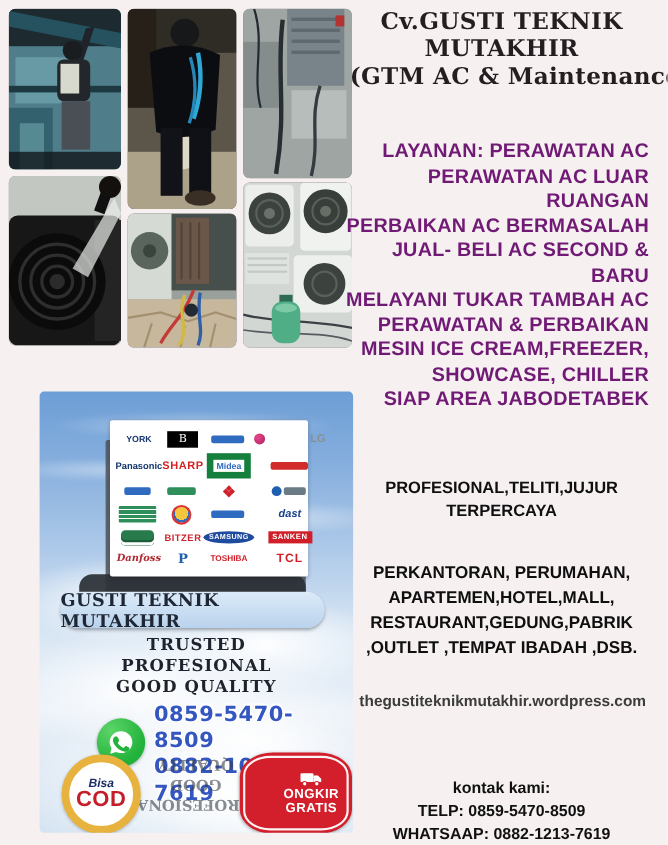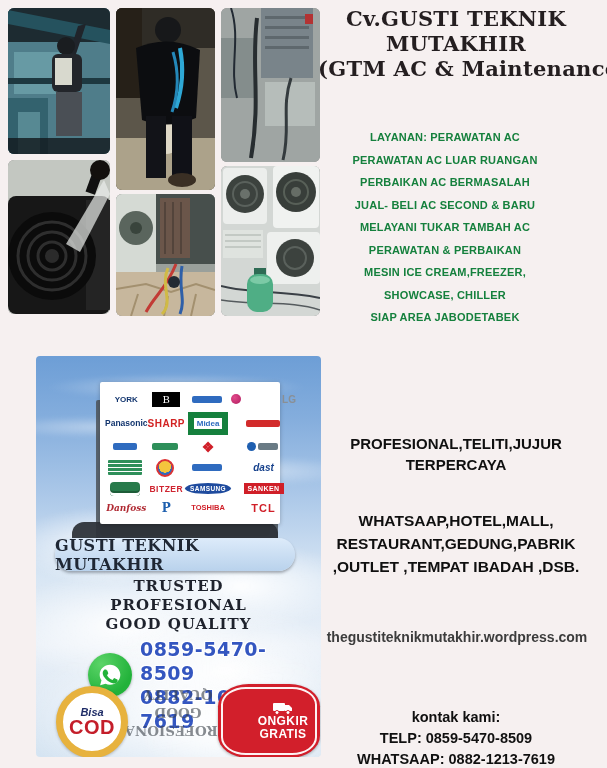--- a/index.html
+++ b/index.html
@@ -13,22 +13,22 @@
   #p2{left:116px;top:8px;width:99px;height:182px;}
   #p3{left:221px;top:8px;width:99px;height:154px;}
   #p4{left:8px;top:160px;width:102px;height:154px;}
   #p5{left:116px;top:194px;width:99px;height:122px;}
   #p6{left:221px;top:166px;width:99px;height:150px;}
 
   
   .title{position:absolute;left:318px;top:6px;width:276px;text-align:center;
          font-family:"DejaVu Serif",serif;font-weight:700;font-size:21px;line-height:25px;
          letter-spacing:.3px;color:#241e20;white-space:nowrap;}
-  .services{position:absolute;left:300px;top:126px;width:290px;text-align:center;
-            font-weight:600;font-size:11px;line-height:22.5px;letter-spacing:.2px;color:#15803d;}
+  .services{position:absolute;left:300px;top:126px;width:290px;text-align:right;
+            font-weight:600;font-size:18px;line-height:22.5px;letter-spacing:.2px;color:#701a75;}
   .quality{position:absolute;left:330px;top:433px;width:252px;text-align:center;
            font-weight:800;font-size:15px;line-height:21px;color:#0f0f0f;}
   .clients{position:absolute;left:318px;top:509px;width:276px;text-align:center;
            font-weight:800;font-size:15.5px;line-height:23px;color:#0f0f0f;}
   .website{position:absolute;left:316px;top:627px;width:282px;text-align:center;
            font-weight:700;font-size:14px;line-height:21px;color:#3c3c3c;word-break:break-all;}
   .contact{position:absolute;left:318px;top:707px;width:276px;text-align:center;
            font-weight:700;font-size:14.5px;line-height:21px;color:#101010;}
 
   
@@ -390,21 +390,22 @@
       <span class="onk">GRATIS</span>
     </div>
   </section>
 
   <div class="quality">
     <div>PROFESIONAL,TELITI,JUJUR</div>
     <div>TERPERCAYA</div>
   </div>
 
   <div class="clients">
-    <div>WHATSAAP,HOTEL,MALL,</div>
+    <div>PERKANTORAN, PERUMAHAN,</div>
+    <div>APARTEMEN,HOTEL,MALL,</div>
     <div>RESTAURANT,GEDUNG,PABRIK</div>
     <div>,OUTLET ,TEMPAT IBADAH ,DSB.</div>
   </div>
 
   <div class="website">thegustiteknikmutakhir.wordpress.com</div>
 
   <div class="contact">
     <div>kontak kami:</div>
     <div>TELP: 0859-5470-8509</div>
     <div>WHATSAAP: 0882-1213-7619</div>

